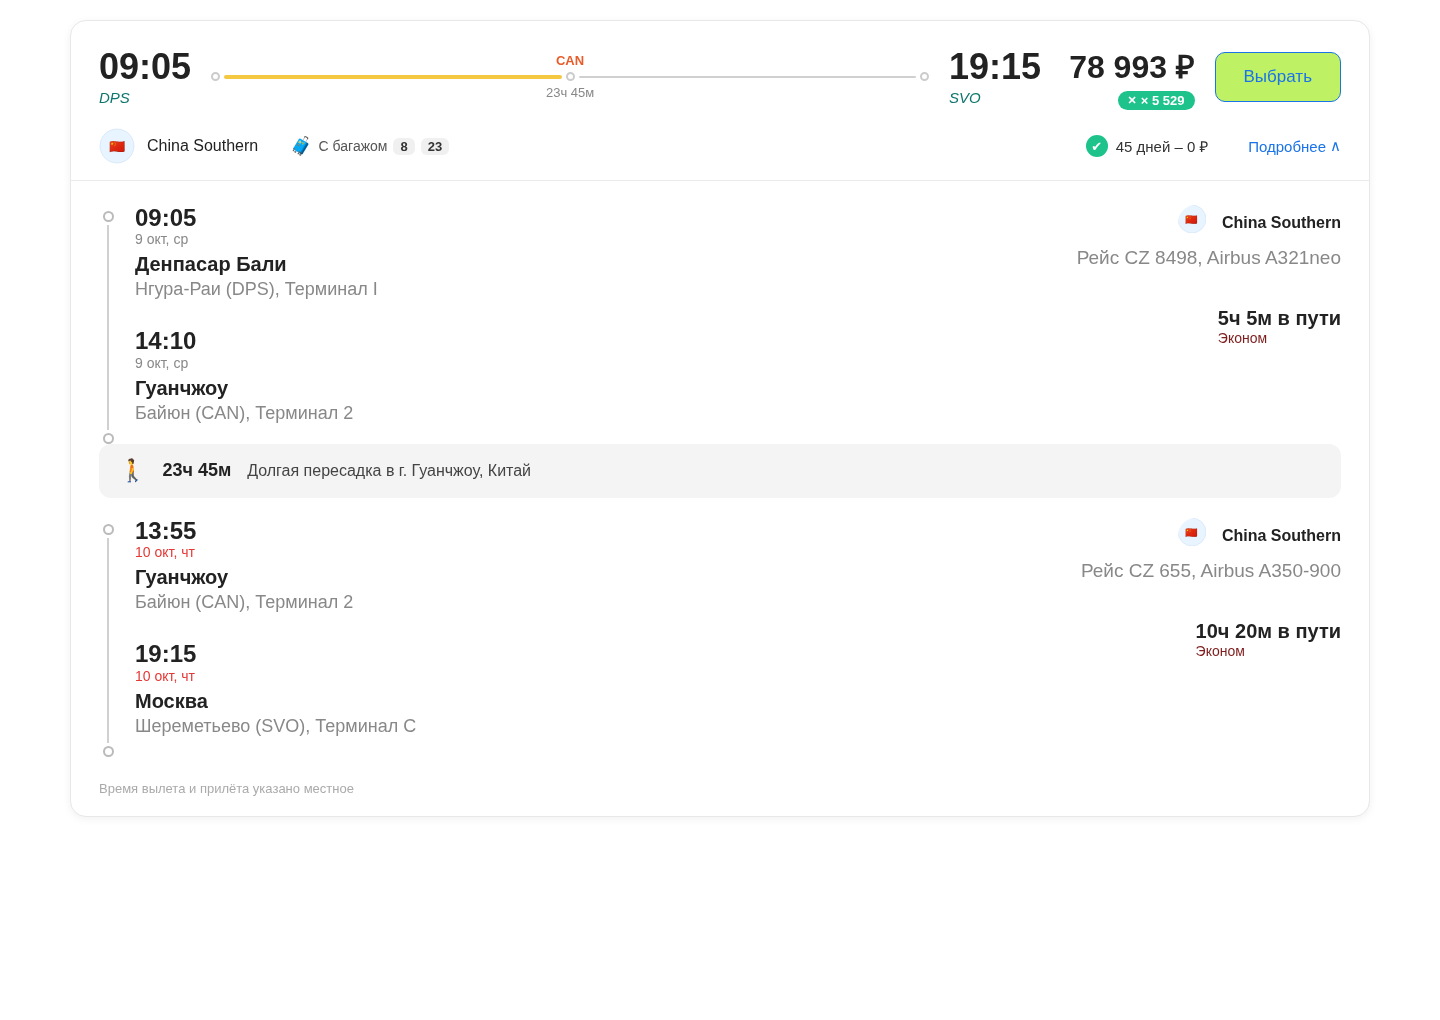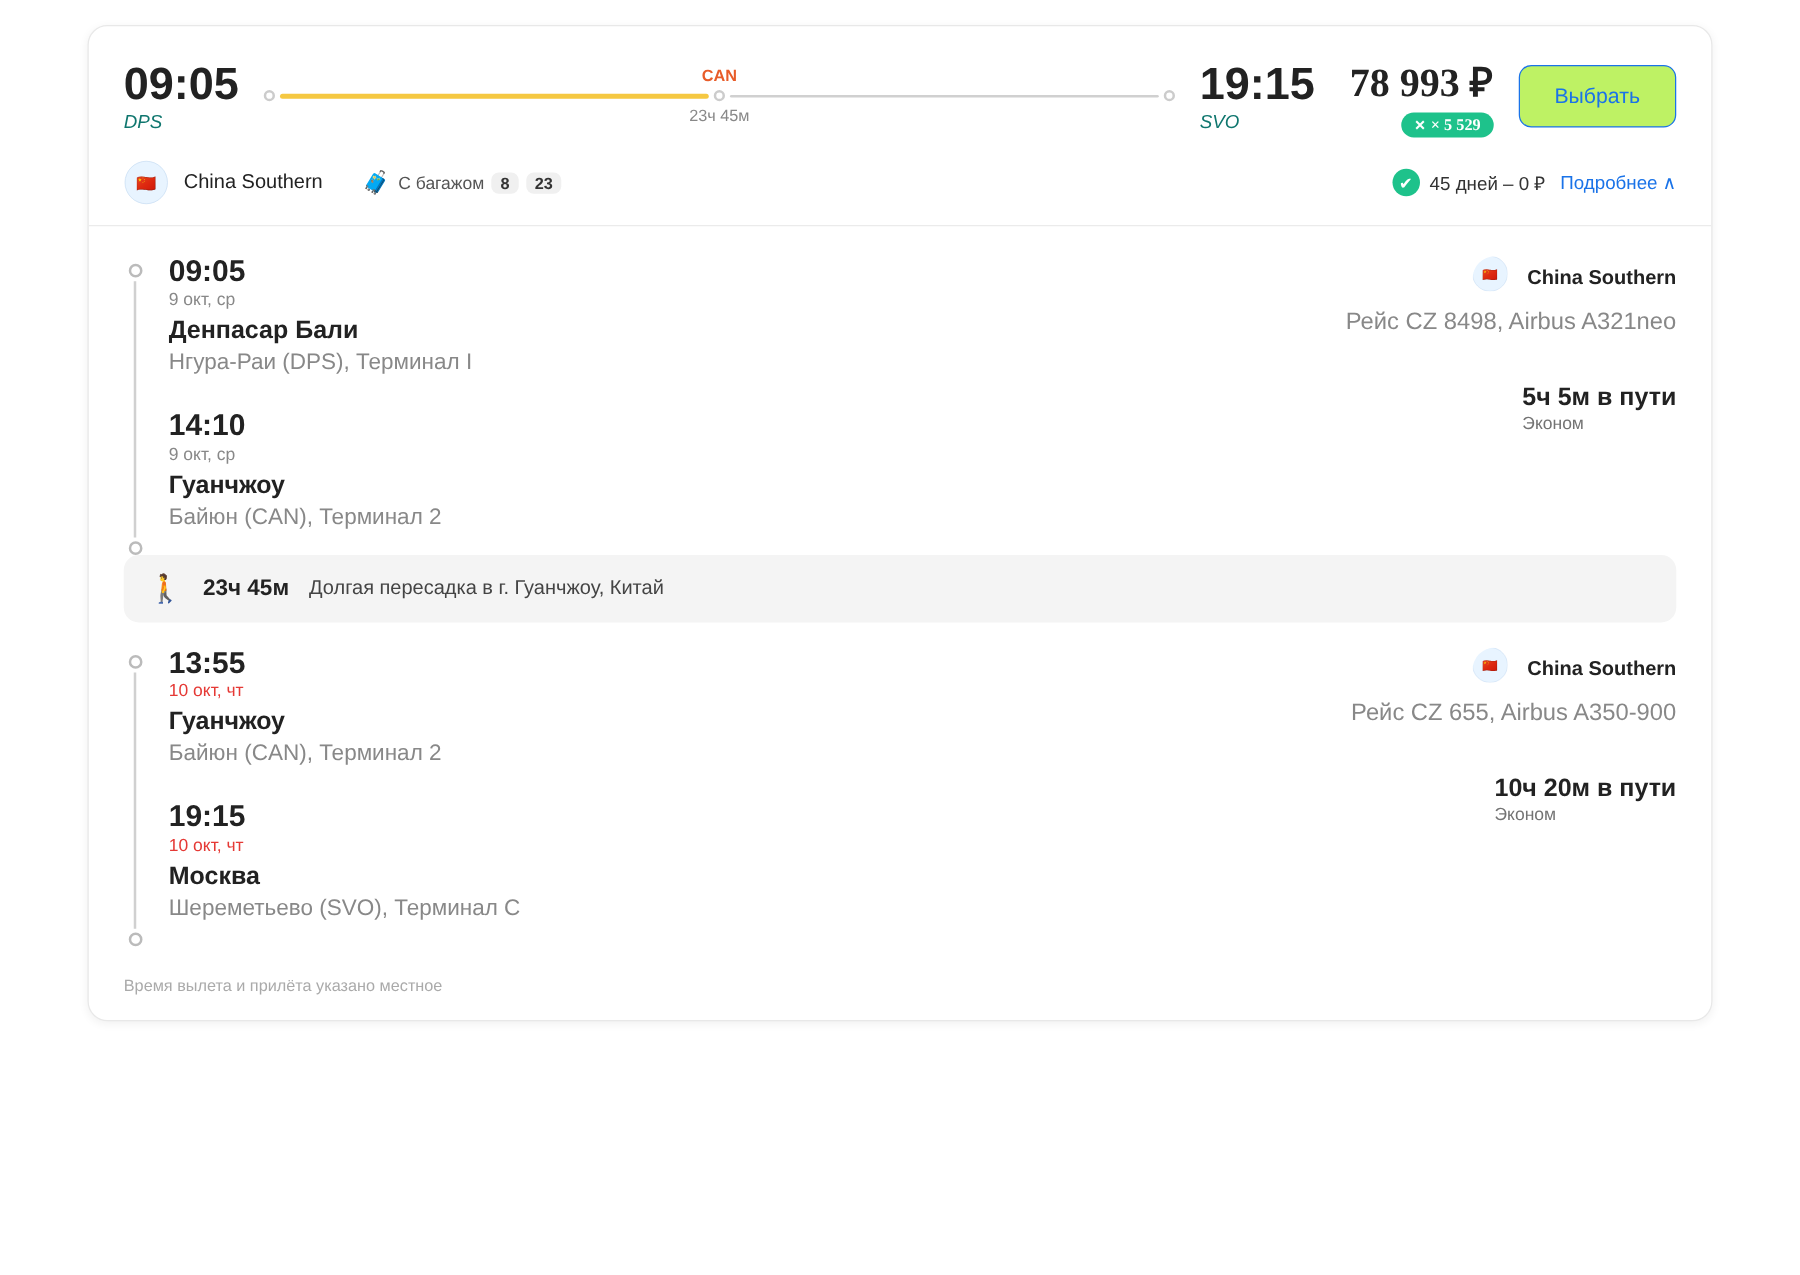--- a/index.html
+++ b/index.html
@@ -116,21 +116,20 @@
       font-size: 14px;
       color: #666;
       margin-top: 4px;
     }
     .price-block {
       display: flex;
       flex-direction: column;
       align-items: flex-end;
       margin-left: auto;
       margin-right: 20px;
-      font-family: Liberation Serif, serif;
     }
     .price-main {
       font-size: 32px;
       font-weight: 700;
       white-space: nowrap;
     }
     .price-badge {
       background: #1ec28b;
       color: #fff;
       border-radius: 12px;
@@ -203,20 +202,21 @@
       align-items: center;
       justify-content: center;
       color: #fff;
       font-size: 13px;
     }
     .details-btn {
       color: #1a73e8;
       font-size: 15px;
       font-weight: 500;
       cursor: pointer;
+      margin-left: 28px;
       display: flex;
       align-items: center;
       gap: 4px;
       border: none;
       background: none;
     }
     
     .divider {
       height: 1px;
       background: #ebebeb;
@@ -298,21 +298,21 @@
       font-size: 19px;
       color: #888;
     }
     .seg-duration {
       font-size: 20px;
       font-weight: 700;
       margin-top: 8px;
     }
     .seg-class {
       font-size: 14px;
-      color: #737373;
+      color: #7f1d1d;
     }
     
     .layover-bar {
       background: #f4f4f4;
       border-radius: 12px;
       padding: 14px 20px;
       display: flex;
       align-items: center;
       gap: 16px;
       margin: 0 0 20px 0;

